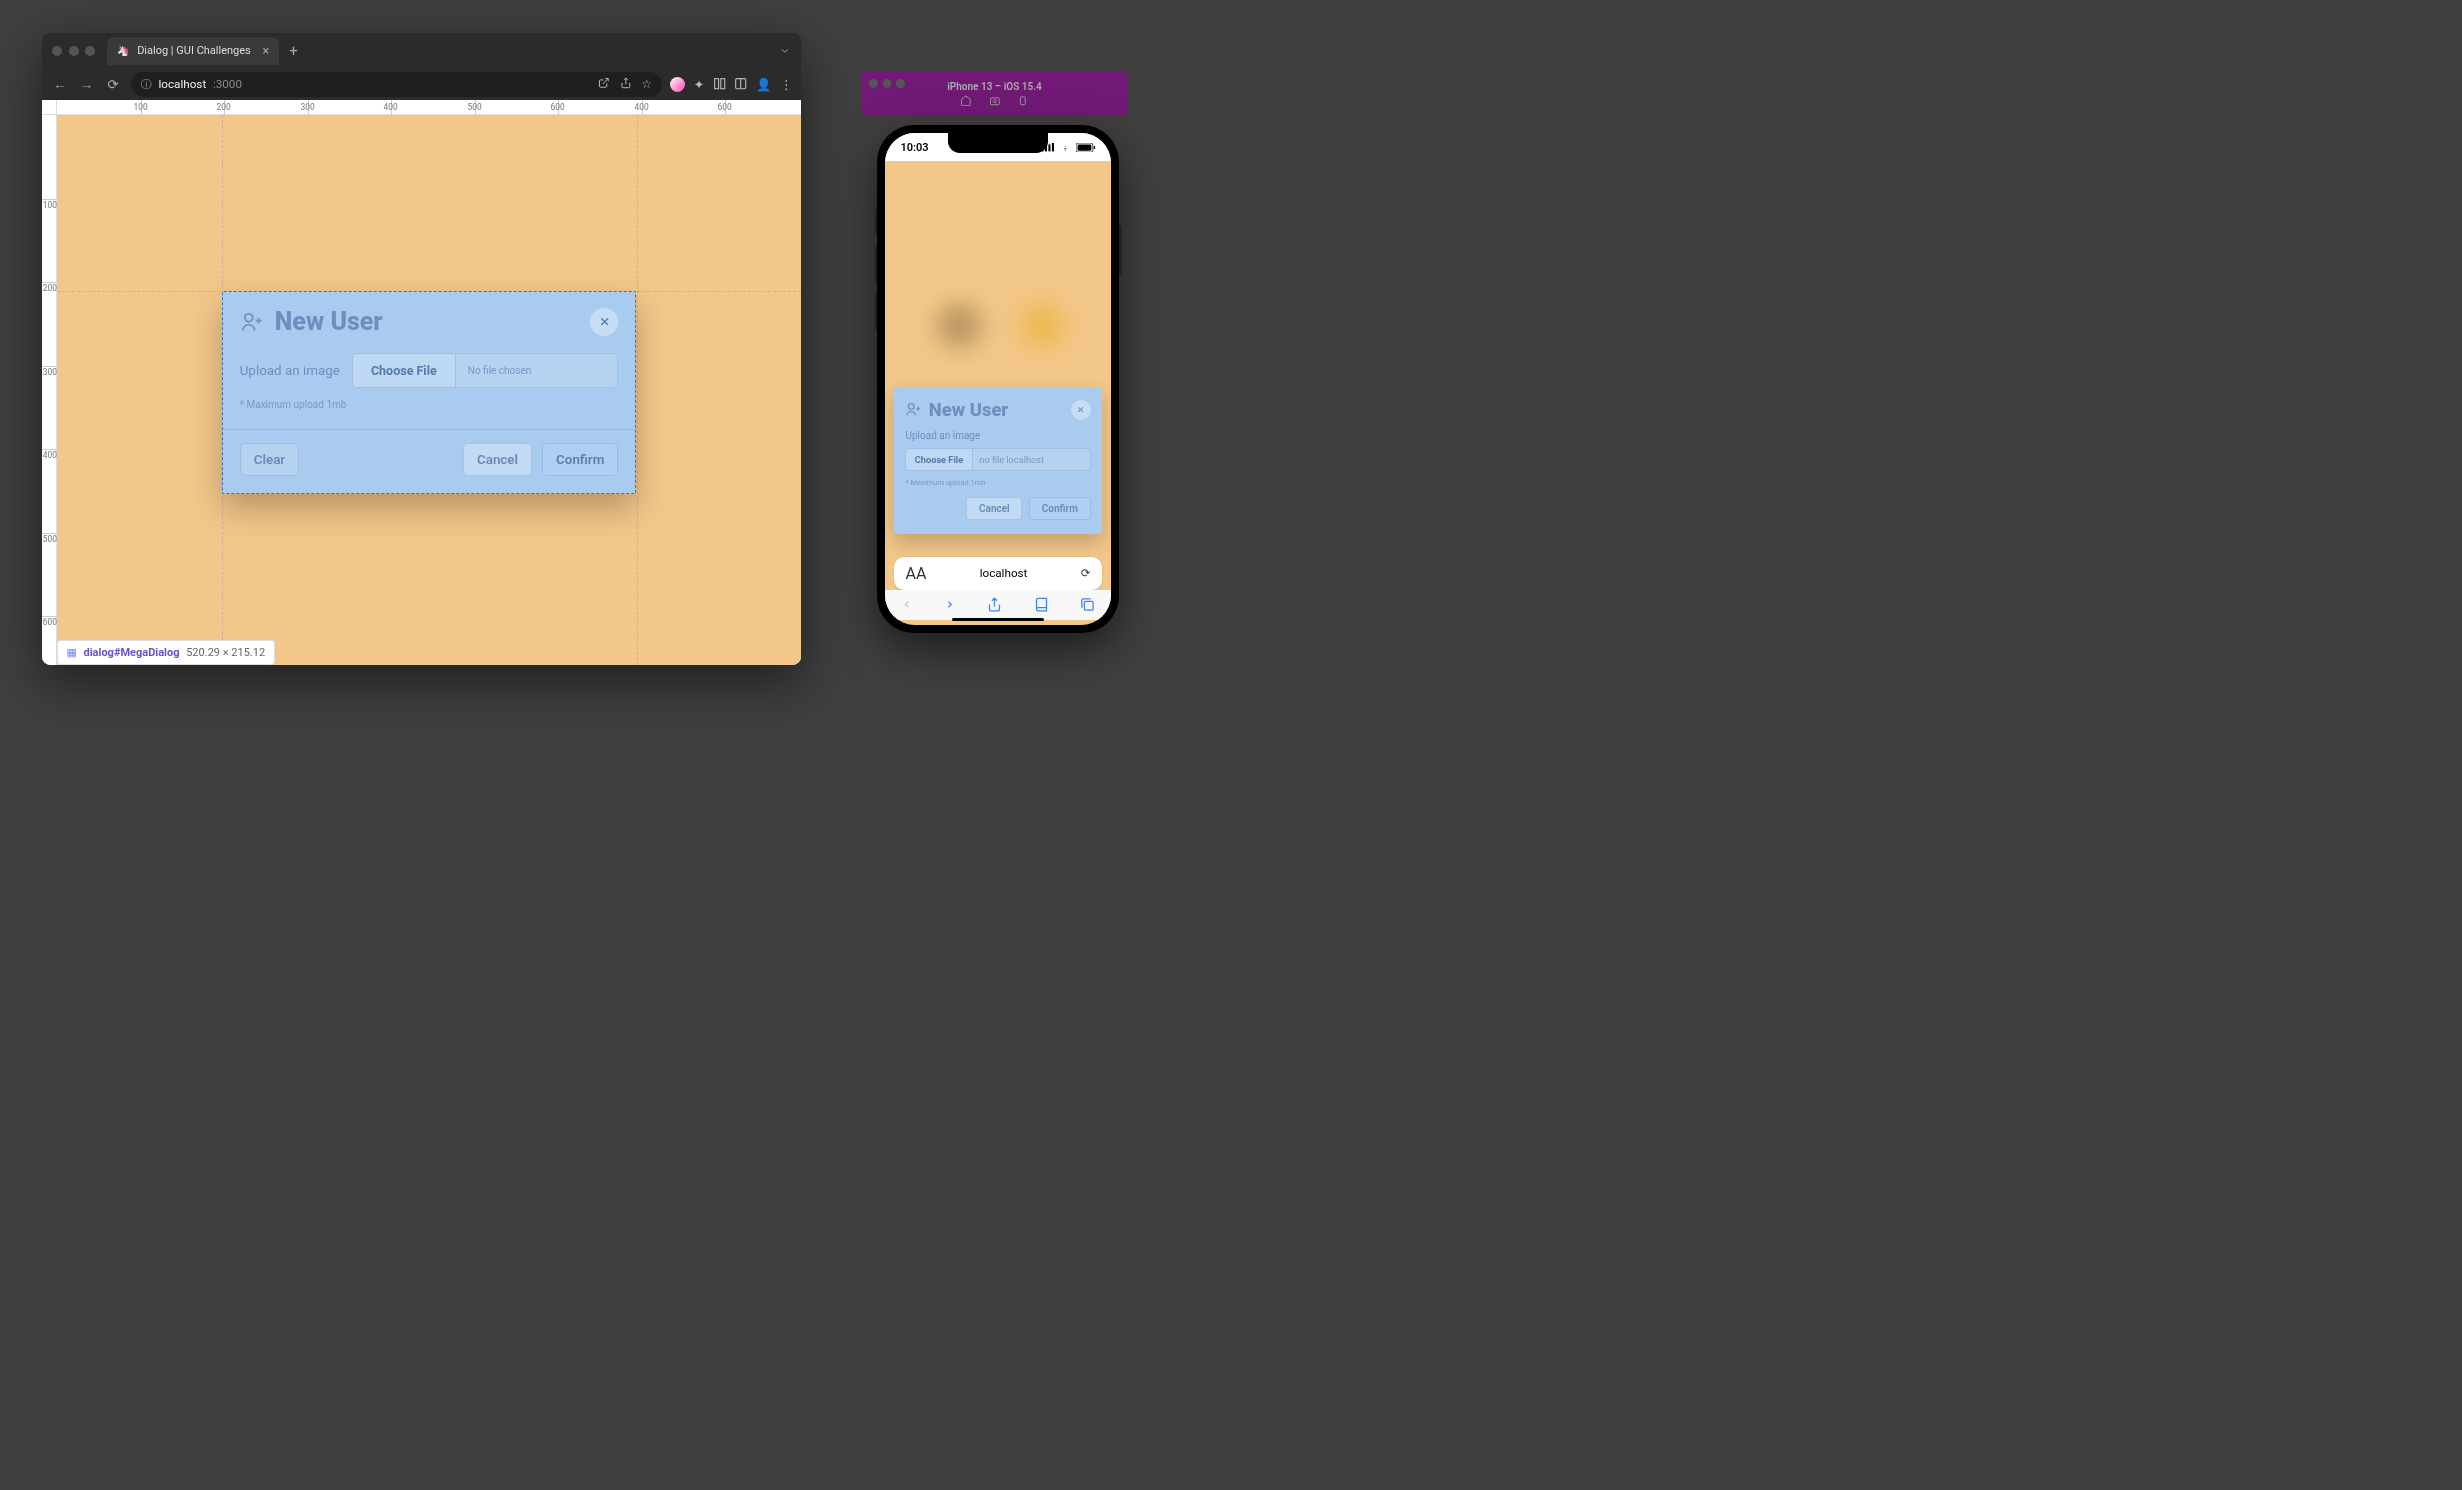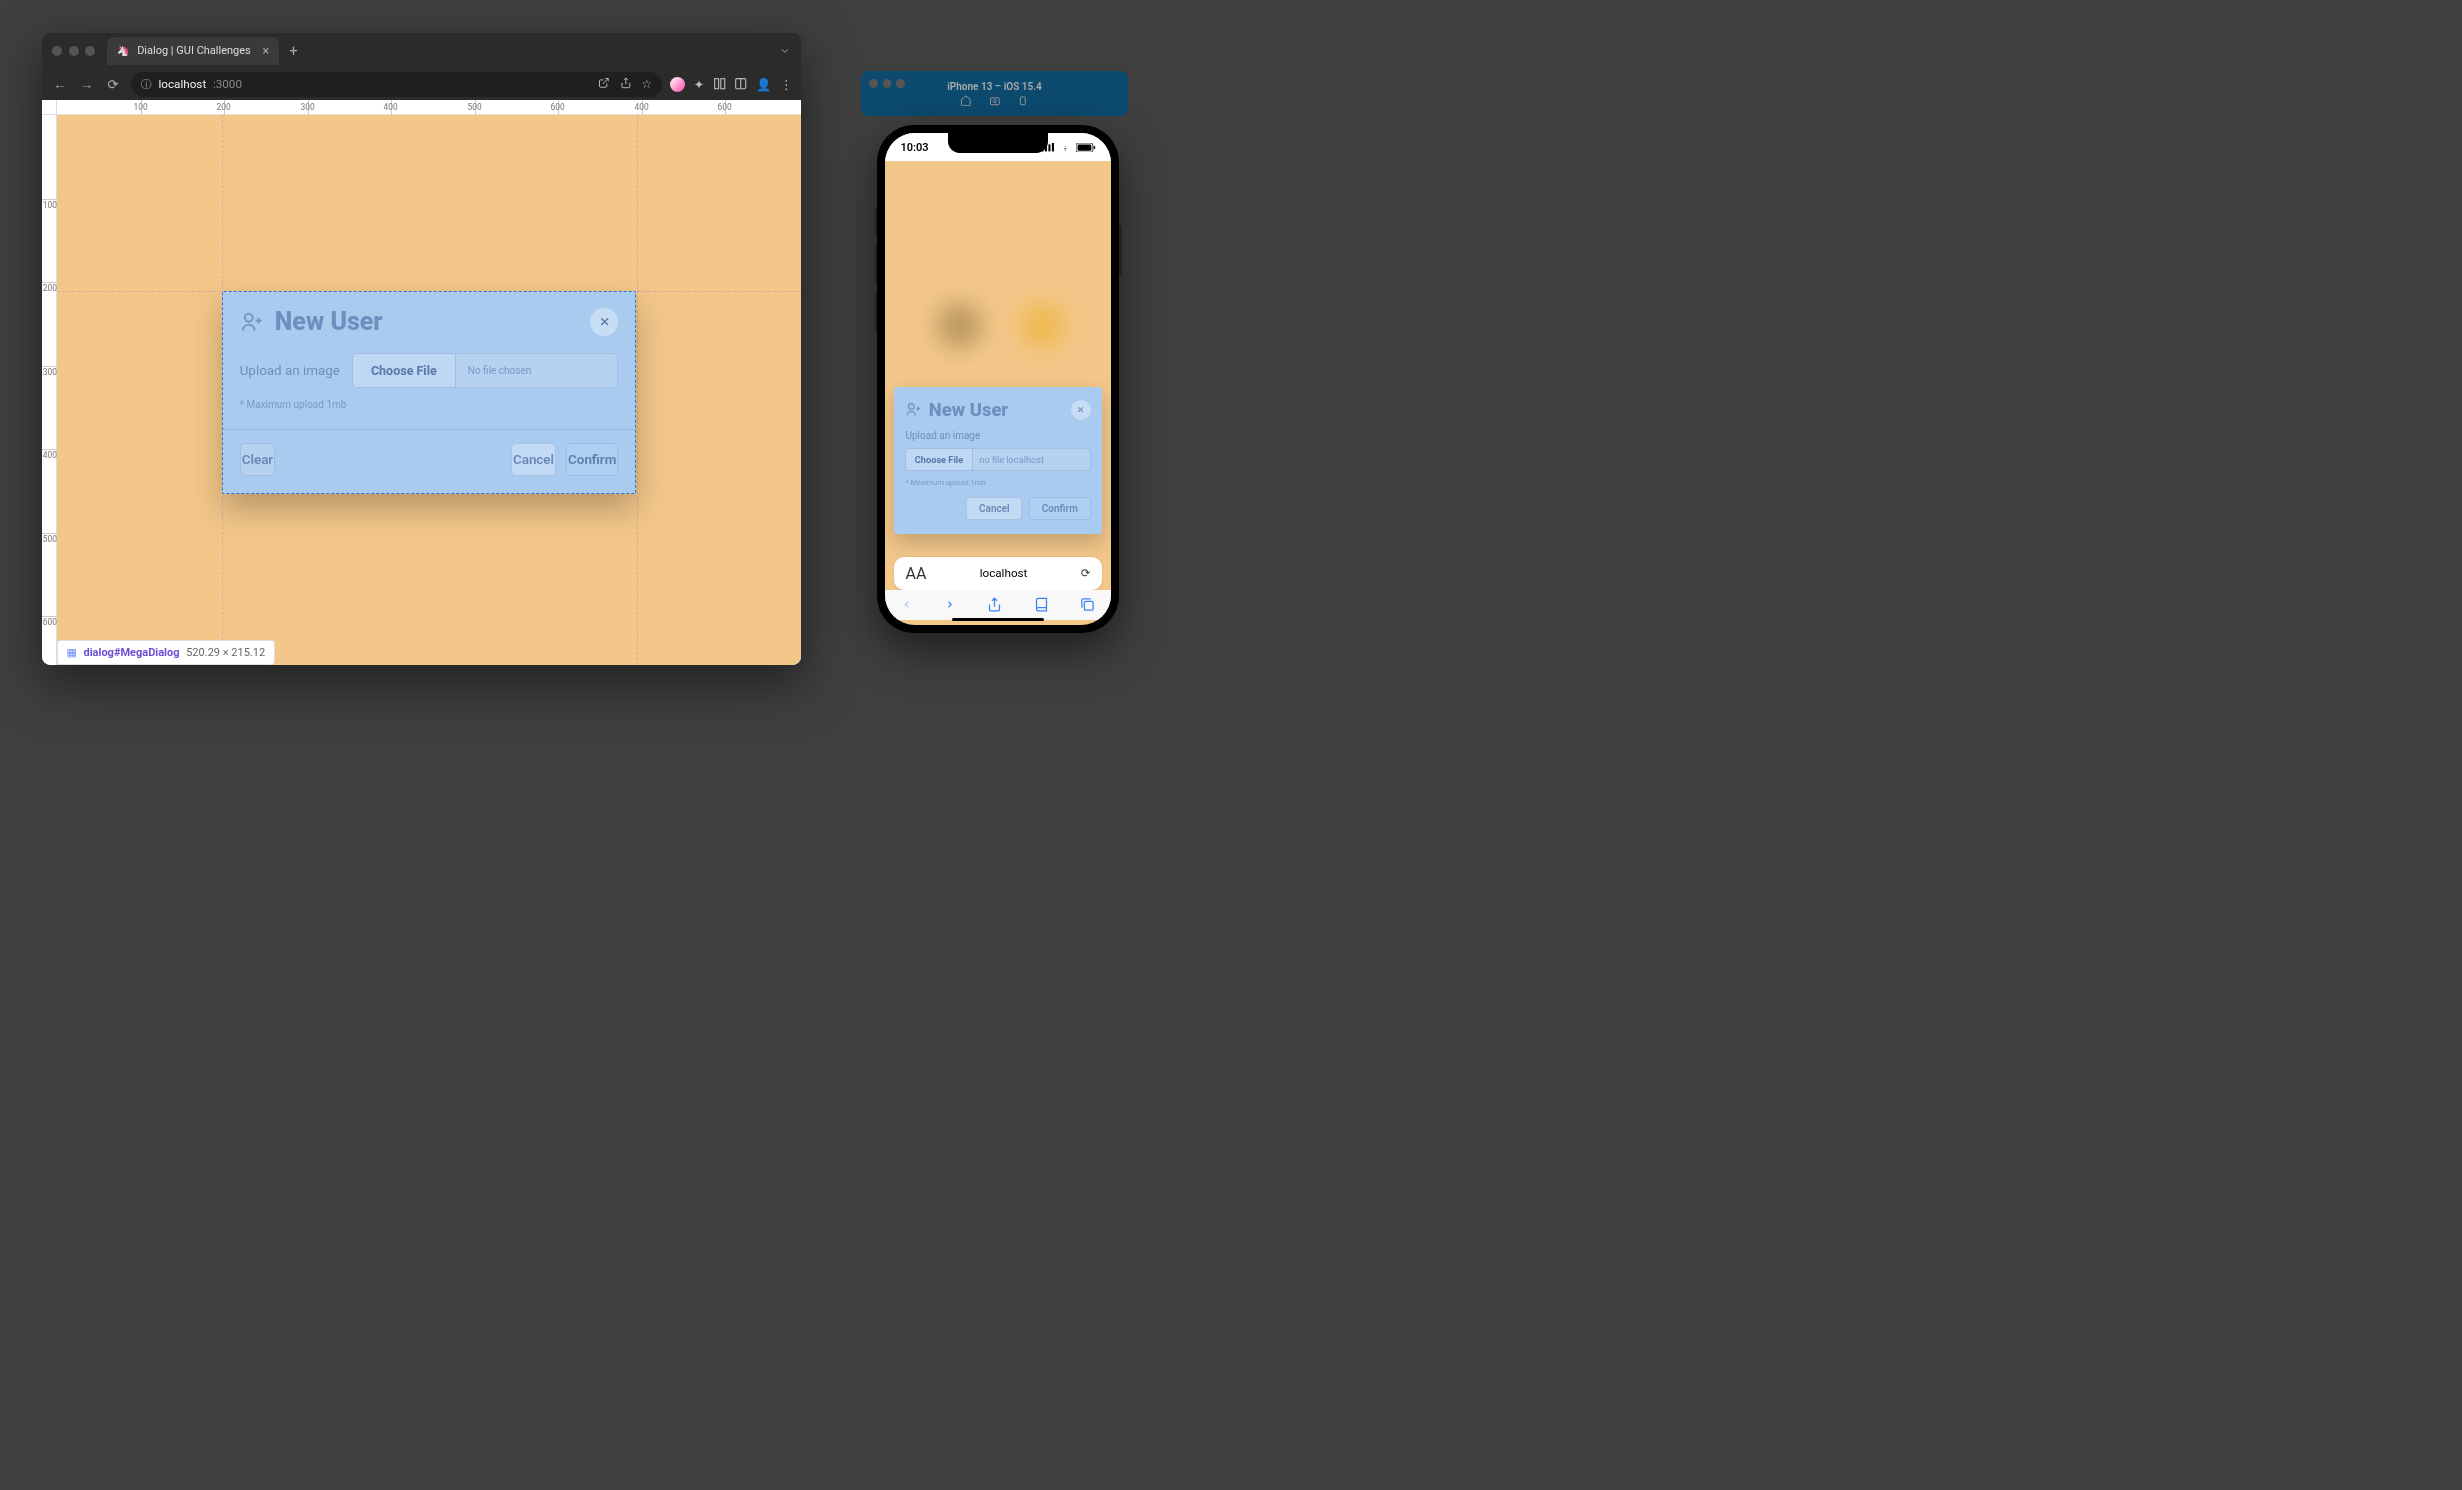--- a/index.html
+++ b/index.html
@@ -157,21 +157,21 @@
     border-radius:0 5px 5px 0;
     display:flex;align-items:center;padding:0 11.7px;color:#7a99c4;font-size:10px;
   }
   .hint { font-size:10px;color:#7a99c4;margin-bottom:10px; }
   .dlg-foot {
     display:flex;align-items:center;gap:10px;
     padding:13.4px 16.7px 16.7px 16.7px;
     border-top:0.8px solid rgba(120,150,200,.35);
   }
   .btn {
-    height:33px;padding:0 1px;border-radius:5px;display:flex;align-items:center;
+    height:33px;padding:0 13px;border-radius:5px;display:flex;align-items:center;
     font-size:13.4px;font-weight:600;cursor:pointer;
     background:rgba(255,255,255,.3);color:#6a89b6;border:0.8px solid rgba(120,150,200,.35);
   }
   .btn.clear { background:rgba(255,255,255,.15);border:0.8px solid rgba(150,170,210,.6); }
   .spacer { flex:1; }
   .btn.confirm { background:rgba(180,210,245,.7);color:#5b7eab; }
 
   .devlabel {
     position:absolute;left:0;bottom:0;
     background:#fff;border:0.8px solid #ddd;border-radius:3.3px;
@@ -180,21 +180,21 @@
   }
   .devlabel .grid { color:#6b8cff; }
   .devlabel .sel { color:#6b4fd6;font-weight:700; }
   .devlabel .dim { color:#666; }
 
   
   .sim-title {
     position:absolute;
     left:861px; top:71px;
     width:267px;height:45px;
-    background:#0c4a6e;border-radius:6.7px;
+    background:#701a75;border-radius:6.7px;
     display:flex;flex-direction:column;align-items:center;justify-content:center;
     color:#888;font-size:10px;
   }
   .sim-title .lights { position:absolute;left:8.4px;top:8.4px;display:flex;gap:5px; }
   .sim-title .lights span{width:8.4px;height:8.4px;border-radius:50%;background:#555;}
   .sim-title .name { color:#aaa;font-weight:600; }
   .sim-title .icons { display:flex;gap:16.7px;margin-top:3.3px;color:#999;font-size:11px; }
 
   .phone {
     position:absolute;

